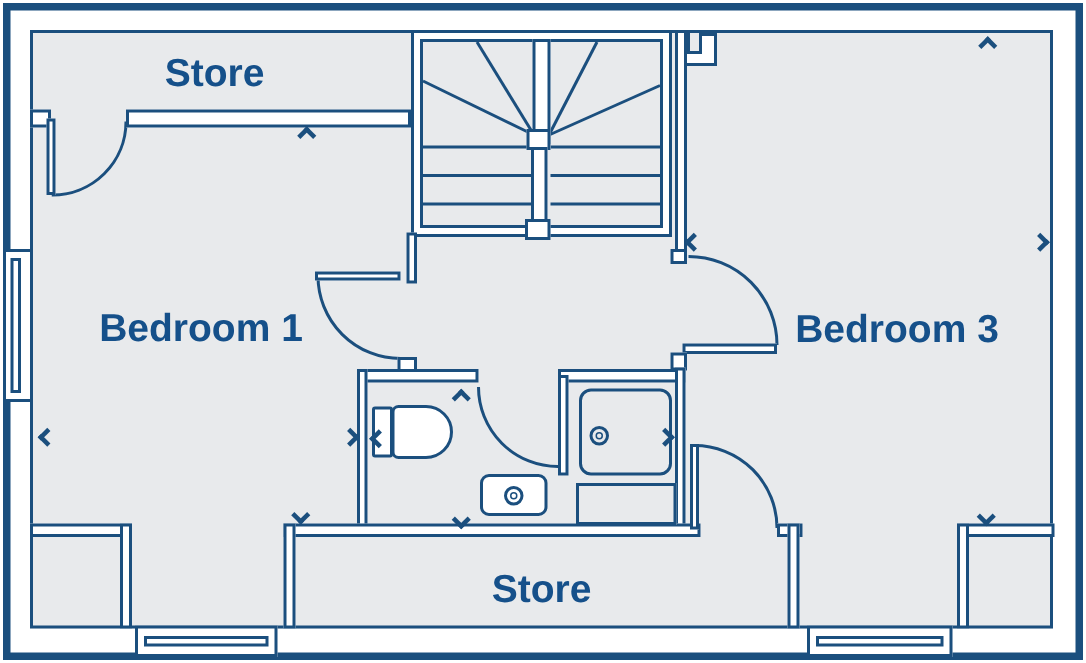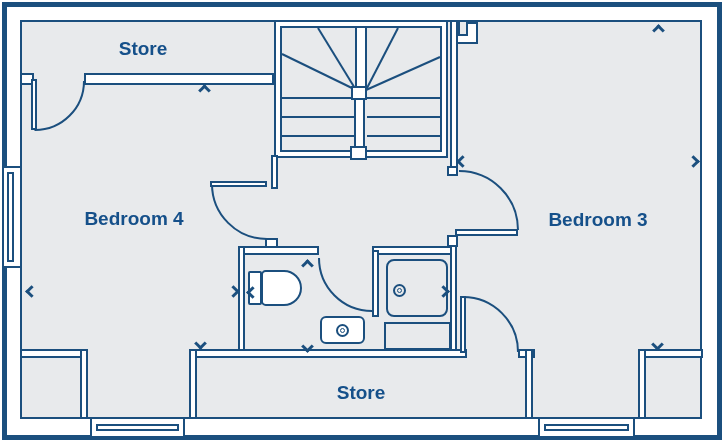--- a/index.html
+++ b/index.html
@@ -10,21 +10,21 @@
   }
   html,body{margin:0;padding:0;background:#ffffff;}
   .plan{position:relative;width:724px;height:442px;background:#ffffff;overflow:hidden;
         font-family:"Liberation Sans",sans-serif;}
   .abs{position:absolute;box-sizing:border-box;}
   .outer{border:5px solid var(--line);background:#ffffff;}
   .floor{background:var(--floor);border:2px solid var(--line);}
   .wall{background:var(--wallfill);border:2px solid var(--line);}
   .grayfill{background:var(--floor);border:2px solid var(--line);}
   .room-label{position:absolute;transform:translate(-50%,-50%);
-      font-weight:700;font-size:19px;color:var(--text);white-space:nowrap;line-height:1;}
+      font-weight:700;font-size:26px;color:var(--text);white-space:nowrap;line-height:1;}
   .svg-layer{position:absolute;left:0;top:0;pointer-events:none;}
   .chev{position:absolute;width:9px;height:9px;box-sizing:border-box;
       border-top:3px solid var(--line);border-right:3px solid var(--line);}
   .fixture{background:var(--wallfill);border:2px solid var(--line);}
   .circle{border:2px solid var(--line);border-radius:50%;background:transparent;}
 </style>
 </head>
 <body>
 
 <div class="plan">
@@ -107,21 +107,21 @@
   <div class="abs fixture" style="left:261px;top:270px;width:41px;height:36px;border-radius:5px 19px 19px 5px;"></div>
   <div class="abs fixture" style="left:320px;top:316px;width:45px;height:28px;border-radius:6px;"></div>
   <div class="abs circle" style="left:336px;top:324px;width:13px;height:13px;"></div>
   <div class="abs circle" style="left:340px;top:328px;width:5px;height:5px;border-width:1.5px;"></div>
   <div class="abs grayfill" style="left:386px;top:259px;width:62px;height:58px;border-radius:8px;"></div>
   <div class="abs circle" style="left:393px;top:284px;width:13px;height:13px;"></div>
   <div class="abs circle" style="left:397px;top:288px;width:5px;height:5px;border-width:1.5px;"></div>
   <div class="abs grayfill" style="left:384px;top:322px;width:67px;height:28px;"></div>
 
   <div class="room-label" style="left:143px;top:48px;">Store</div>
-  <div class="room-label" style="left:134px;top:218px;">Bedroom 4</div>
+  <div class="room-label" style="left:134px;top:218px;">Bedroom 1</div>
   <div class="room-label" style="left:598px;top:219px;text-align:center;">Bedroom 3</div>
   <div class="room-label" style="left:361px;top:392px;">Store</div>
 
   <div id="marker-layer">
       <div class="chev" style="left: 199.5px; top: 85.5px; transform: rotate(-45deg);"></div>
       <div class="chev" style="left: 653.5px; top: 25.5px; transform: rotate(-45deg);"></div>
       <div class="chev" style="left: 688.5px; top: 156.5px; transform: rotate(45deg);"></div>
       <div class="chev" style="left: 457.5px; top: 156.5px; transform: rotate(-135deg);"></div>
       <div class="chev" style="left: 26.5px; top: 286.5px; transform: rotate(-135deg);"></div>
       <div class="chev" style="left: 228.5px; top: 286.5px; transform: rotate(45deg);"></div>

